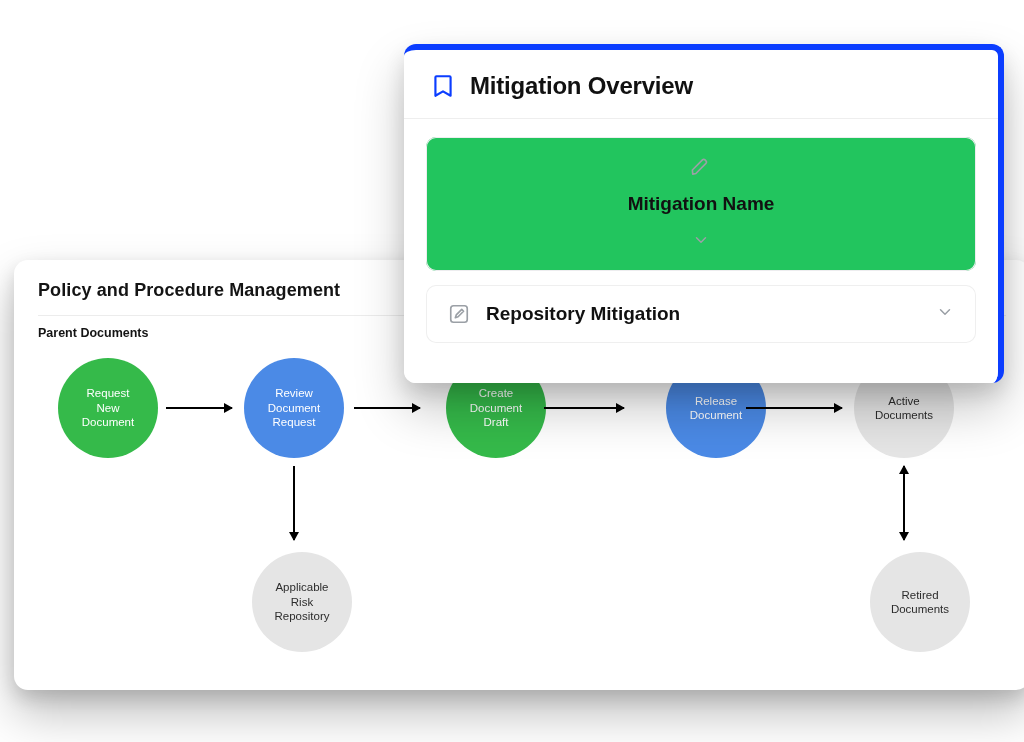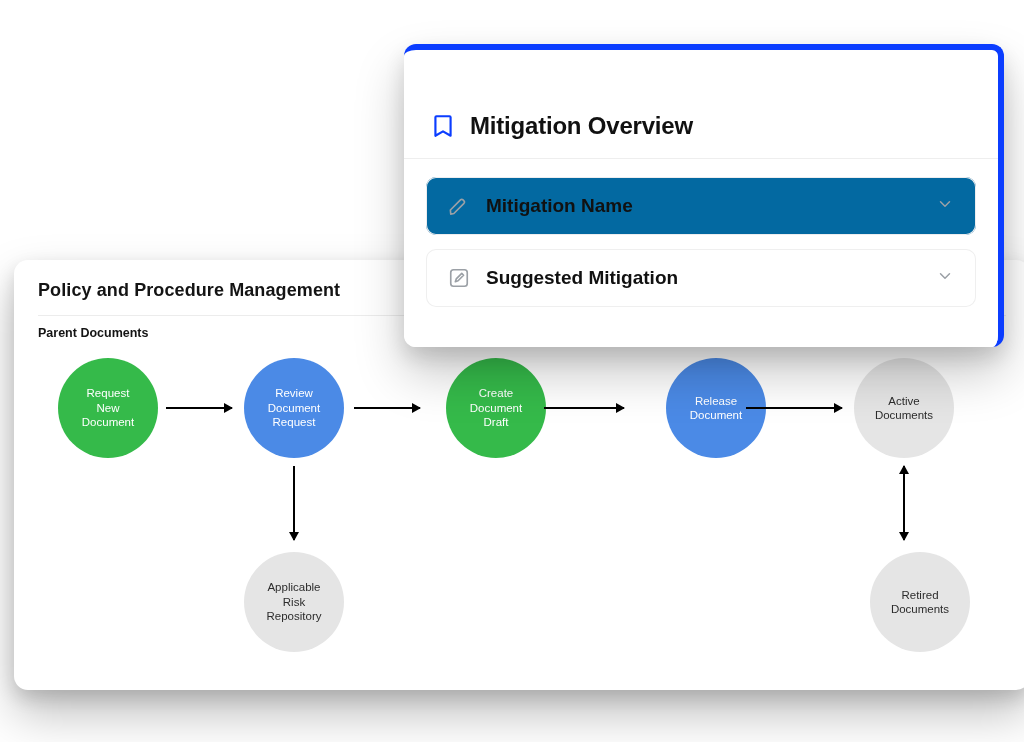--- a/index.html
+++ b/index.html
@@ -83,33 +83,32 @@
     border-right: 6px solid #0b3dff;
     border-radius: 12px;
     box-shadow: 0 26px 50px rgba(0,0,0,.22), 0 10px 20px rgba(0,0,0,.12);
     overflow: hidden;
   }
   .mit-header {
     display: flex; align-items: center;
     gap: 14px;
     padding: 22px 26px 18px;
     border-bottom: 1px solid #eee;
-    margin-top: 40px;
   }
   .mit-header .icon { width: 26px; height: 26px; flex: 0 0 auto; color:#0b3dff; }
   .mit-title { font-size: 24px; font-weight: 800; color: #111; letter-spacing: -0.2px; }
 
   .mit-body { padding: 18px 22px 26px; background: #fff; }
   .mit-row {
     display: flex; align-items: center; gap: 16px;
     padding: 18px 22px;
     border-radius: 10px;
     margin-bottom: 14px;
   }
-  .mit-row.primary { background: #0369a1; box-shadow: inset 0 0 0 1px #ededef; }
+  .mit-row.primary { background: #22c55e; box-shadow: inset 0 0 0 1px #ededef; flex-direction: column; }
   .mit-row.secondary { background: #fff; box-shadow: inset 0 0 0 1px #efefef; }
   .mit-row .r-icon { width: 22px; height: 22px; color:#9ba0a6; flex: 0 0 auto; }
   .mit-row .r-label { font-size: 19px; font-weight: 800; color: #111; flex: 1 1 auto; }
   .mit-row .chev { color:#9ba0a6; }
 
 </style>
 </head>
 <body>
 
 <div class="stage">
@@ -129,21 +128,21 @@
         </div>
       <div class="node green" style="left:408px; top:0;">
           <span>Create<br>Document<br>Draft</span>
         </div>
       <div class="node blue" style="left:628px; top:0;">
           <span>Release<br>Document</span>
         </div>
       <div class="node gray" style="left:816px; top:0;">
           <span>Active<br>Documents</span>
         </div>
-      <div class="node gray" style="left:206px; top:194px;">
+      <div class="node gray" style="left:214px; top:194px;">
           <span>Applicable<br>Risk<br>Repository</span>
         </div>
       <div class="node gray" style="left:832px; top:194px;">
           <span>Retired<br>Documents</span>
         </div>
 
       <div class="arrow" style="left:128px; top:49px; width:66px;"></div>
       <div class="arrow" style="left:316px; top:49px; width:66px;"></div>
       <div class="arrow" style="left:506px; top:49px; width:80px;"></div>
       <div class="arrow" style="left:708px; top:49px; width:96px;"></div>
@@ -177,21 +176,21 @@
             </svg>
         </span>
       </div>
       <div class="mit-row secondary">
         <span class="r-icon">
           <svg viewBox="0 0 24 24" width="22" height="22" fill="none" stroke="currentColor" stroke-width="1.8" stroke-linecap="round" stroke-linejoin="round">
               <rect x="3" y="3" width="18" height="18" rx="3"></rect>
               <path d="M8 16l1-3 6-6 2 2-6 6-3 1z"></path>
             </svg>
         </span>
-        <div class="r-label">Suggested Mitigation</div>
+        <div class="r-label">Repository Mitigation</div>
         <span class="chev">
           <svg viewBox="0 0 24 24" width="18" height="18" fill="none" stroke="currentColor" stroke-width="2" stroke-linecap="round" stroke-linejoin="round">
               <polyline points="6 9 12 15 18 9"></polyline>
             </svg>
         </span>
       </div>
     </div>
   </div>
 
 </div>

